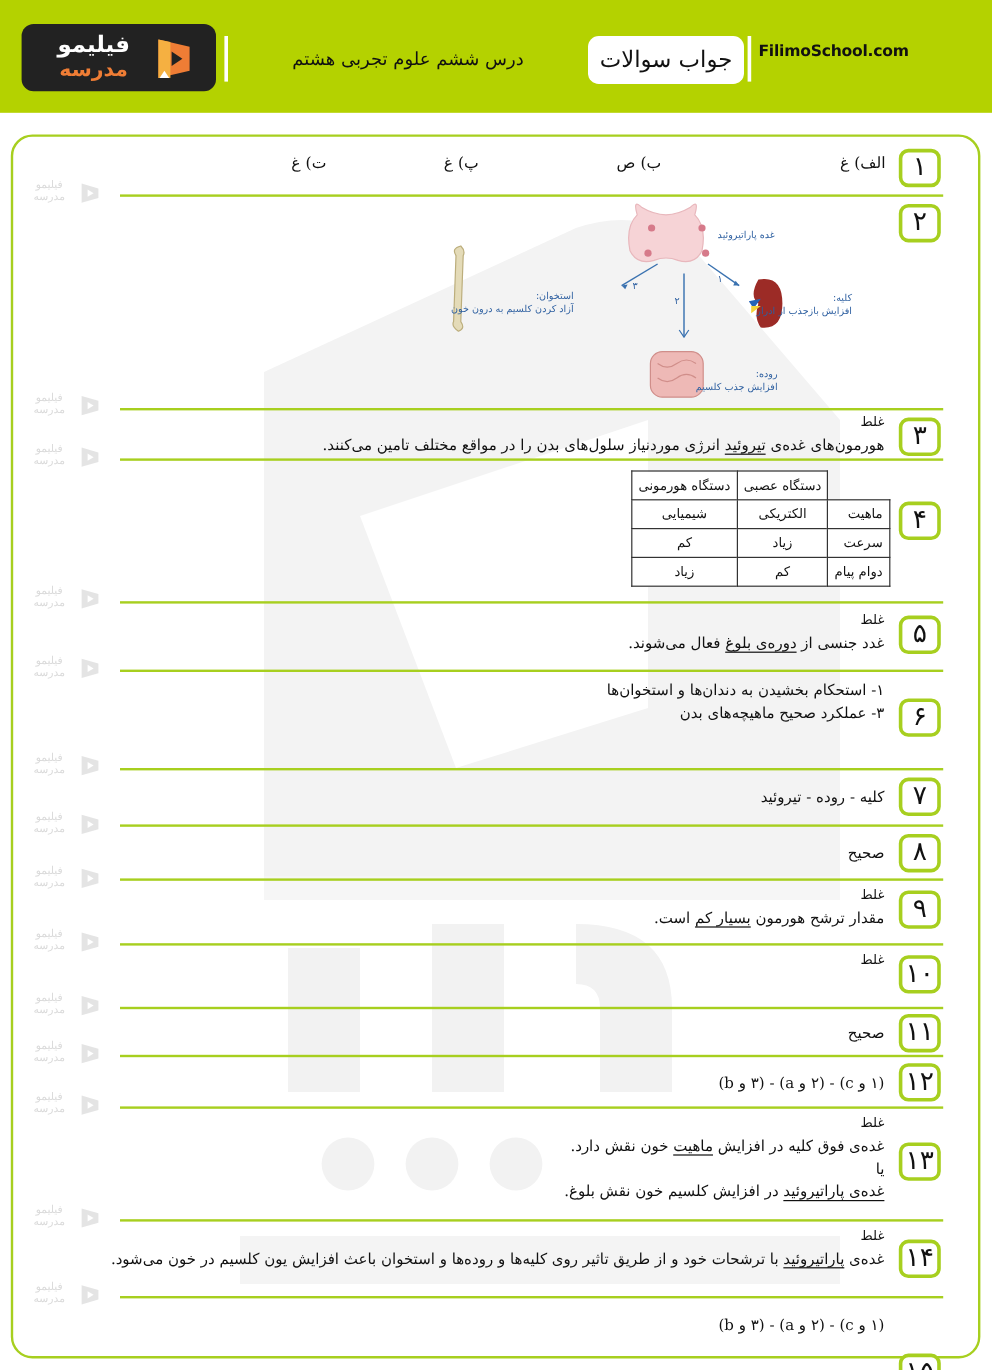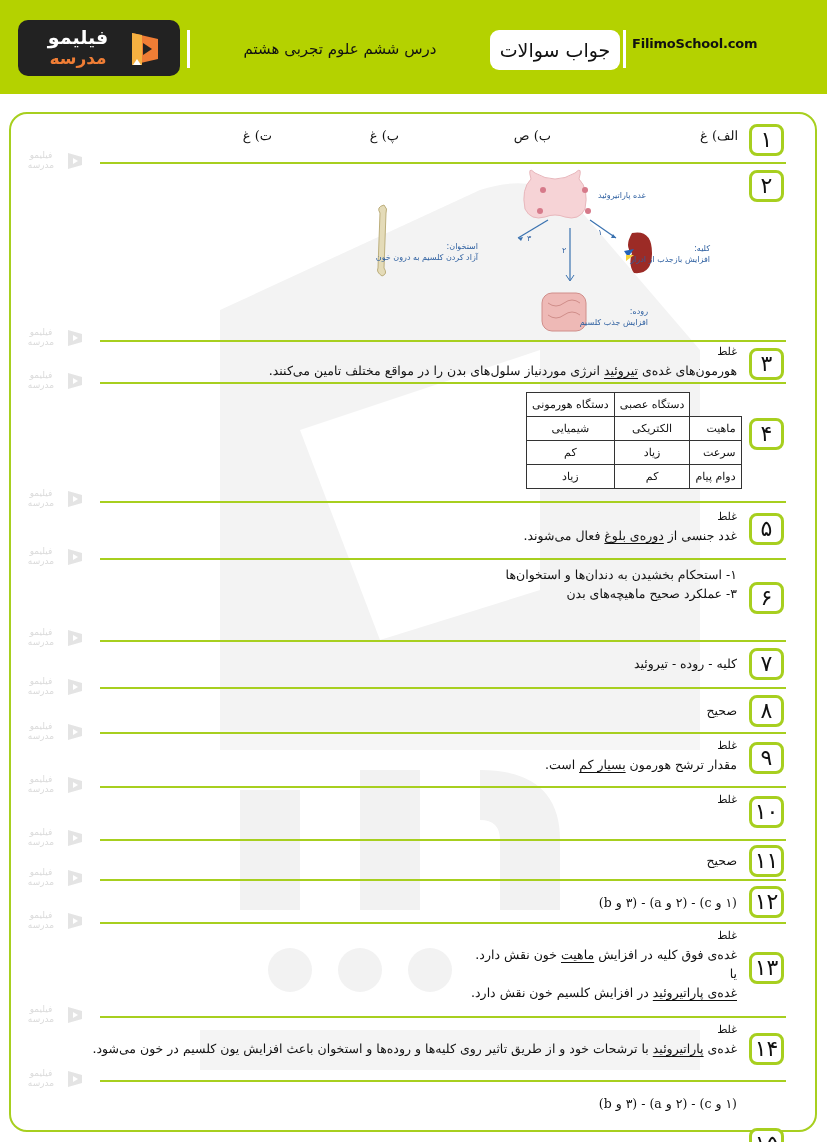--- a/index.html
+++ b/index.html
@@ -359,21 +359,21 @@
 <div class="ans" style="top:851px">صحیح</div>
 
 <div class="qnum" style="top:886px">۱۲</div>
 <div class="ans" style="top:893px">(۱ و c) - (۲ و a) - (۳ و b)</div>
 
 <div class="qnum" style="top:952px">۱۳</div>
 <div class="ans" style="top:926px">
   <div class="lbl">غلط</div>
   <div><span>غده‌ی فوق کلیه در افزایش </span><u>ماهیت</u><span> خون نقش دارد.</span></div>
   <div>یا</div>
-  <div><u>غده‌ی پاراتیروئید</u><span> در افزایش کلسیم خون نقش دارد.</span></div>
+  <div><u>غده‌ی پاراتیروئید</u><span> در افزایش کلسیم خون نقش بلوغ.</span></div>
 </div>
 
 <div class="qnum" style="top:1033px">۱۴</div>
 <div class="ans" style="top:1020px; width:660px">
   <div class="lbl">غلط</div>
   <div><span>غده‌ی </span><u>پاراتیروئید</u><span> با ترشحات خود و از طریق تاثیر روی کلیه‌ها و روده‌ها و استخوان باعث افزایش یون کلسیم در خون می‌شود.</span></div>
 </div>
 
 <div class="qnum" style="top:1128px">۱۵</div>
 <div class="ans" style="top:1094px">(۱ و c) - (۲ و a) - (۳ و b)</div>

